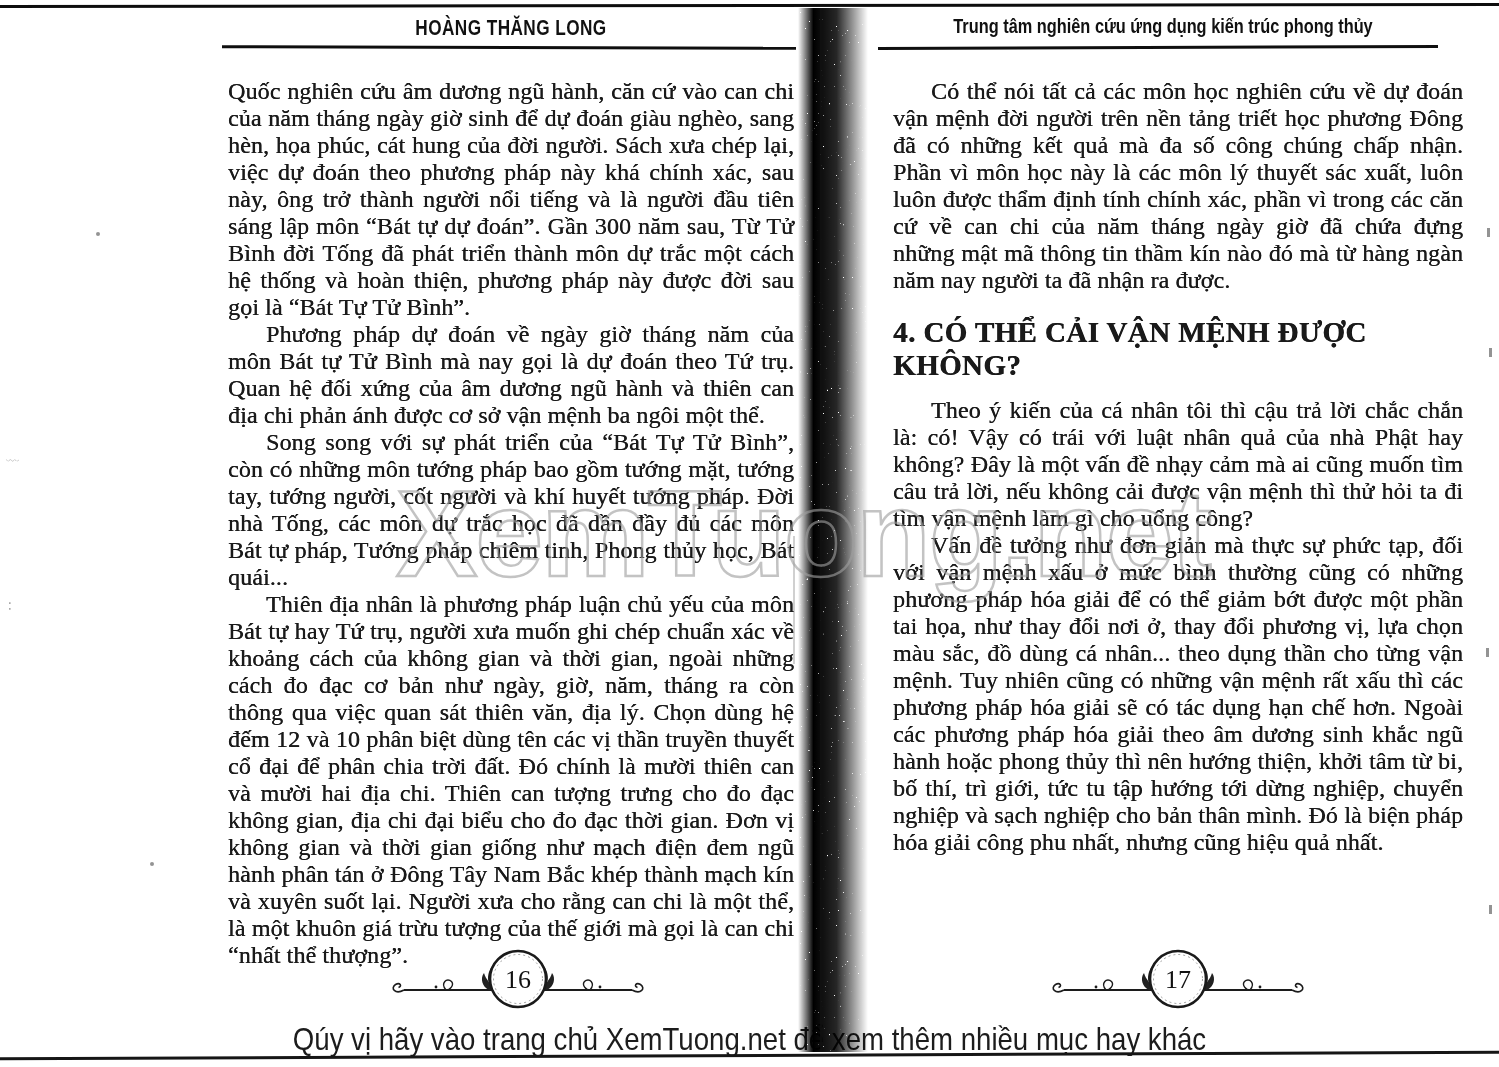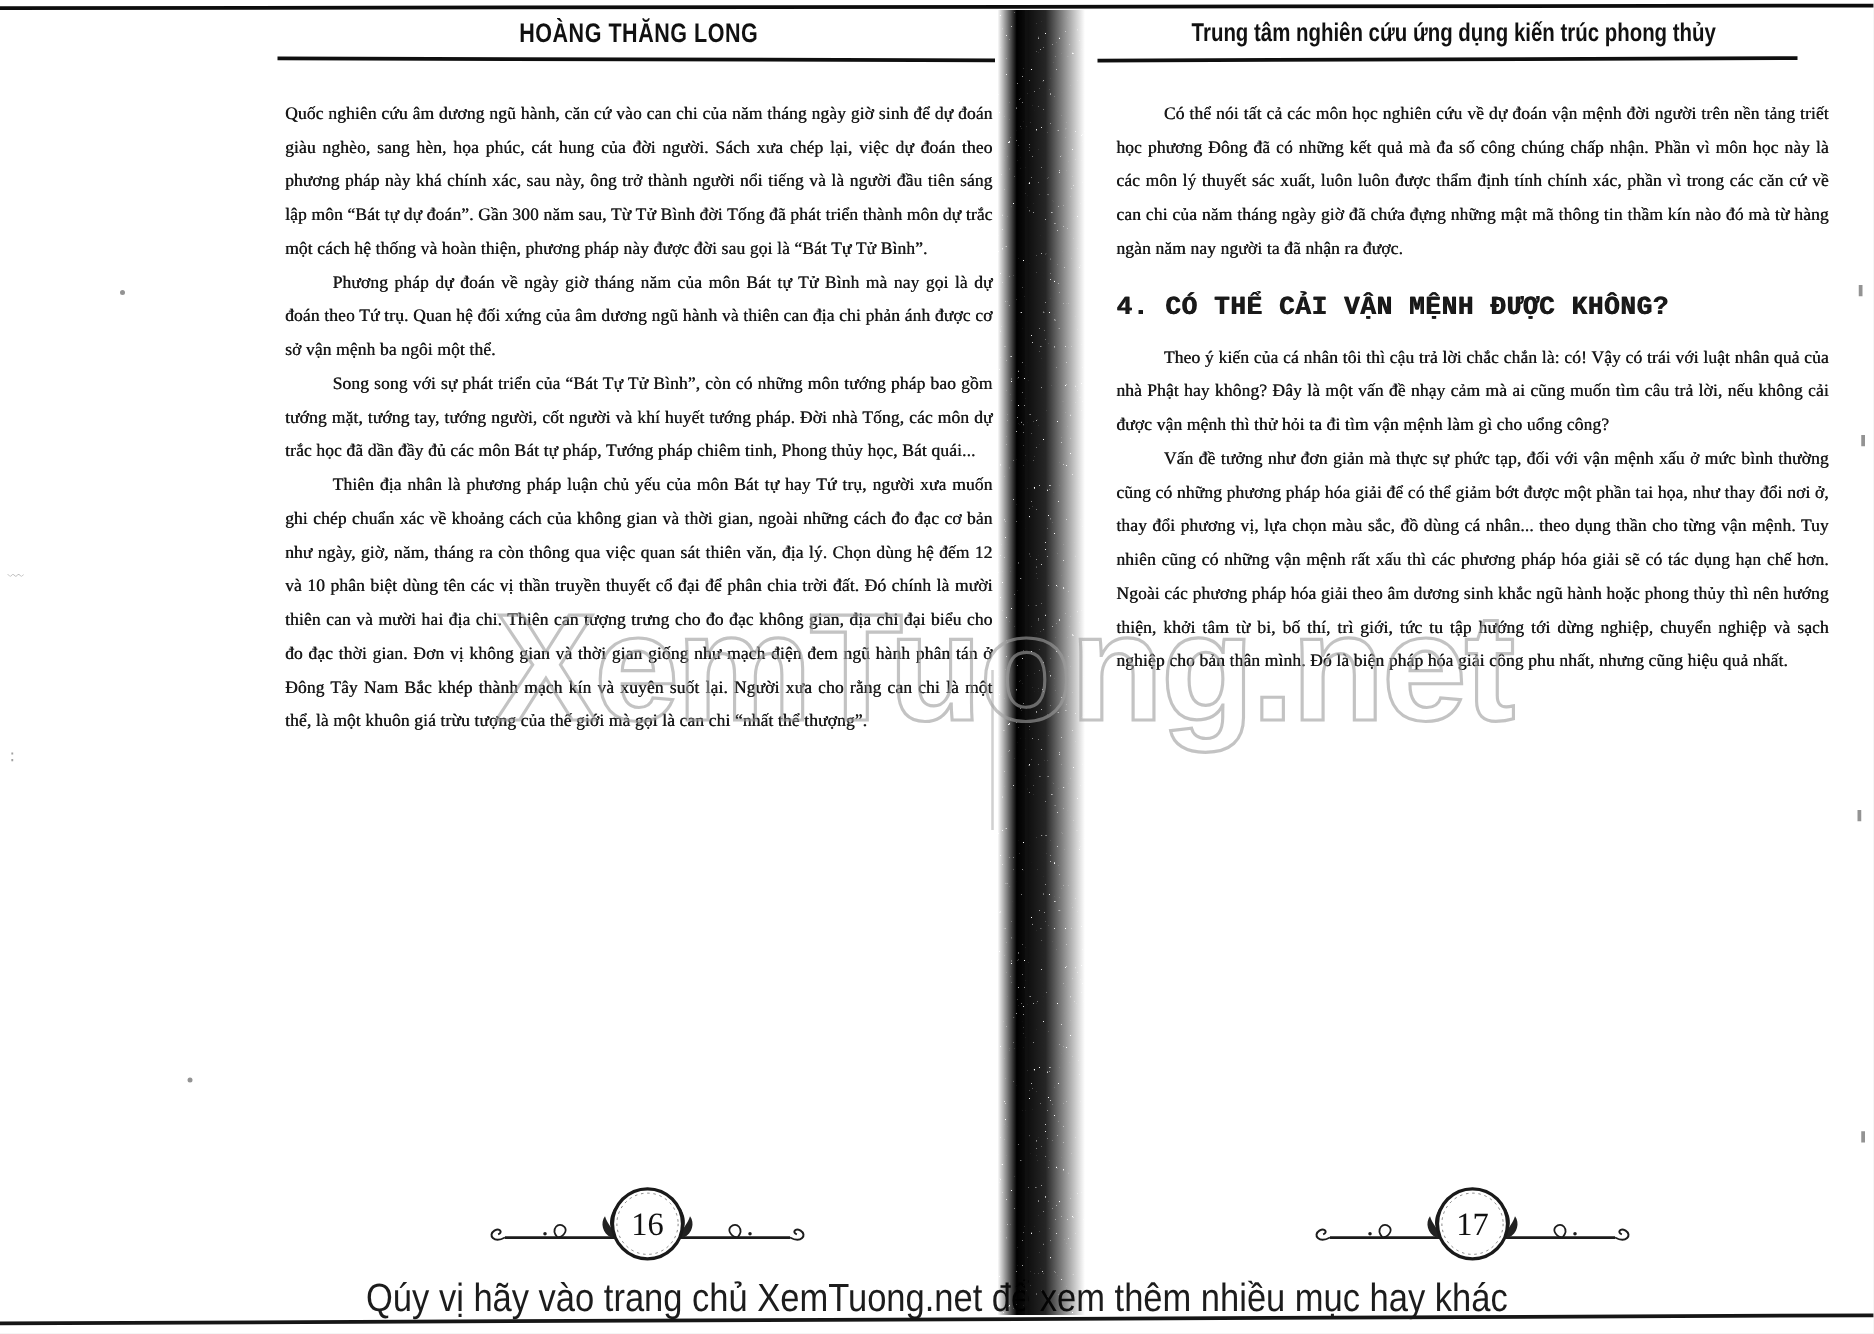--- a/index.html
+++ b/index.html
@@ -33,30 +33,30 @@
   .head-rule {
     position: absolute; top: 46px; height: 3px; background: #0f0f0f;
   }
   .head-rule.left { left: 222px; width: 574px; transform: rotate(0.15deg); }
   .head-rule.right { left: 878px; width: 560px; transform: rotate(-0.2deg); }
   
   .col { position: absolute; top: 78px; z-index: 2; }
   .col.left  { left: 228px; width: 566px; }
   .col.right { left: 893px; width: 570px; }
   .col p {
-    font-size: 14px; line-height: 27px; text-align: justify;
+    font-size: 24px; line-height: 27px; text-align: justify;
     text-indent: 38px; letter-spacing: 0.1px;
     text-shadow: 0.3px 0 0 #1a1a1a;
   }
   .col p.cont { text-indent: 0; }
   .section-heading {
-    font-size: 21px; font-weight: bold; letter-spacing: 0.4px;
+    font-size: 29px; font-weight: bold; letter-spacing: 0.4px;
     margin: 22px 0 15px 0; text-indent: 0;
     text-shadow: 0.5px 0 0 #111;
-    font-family: Liberation Mono, monospace;
+    font-family: Liberation Serif, serif;
   }
   
   .watermark {
     position: absolute; left: 396px; top: 464px; z-index: 6;
     font-family: "Liberation Sans", sans-serif; font-weight: bold;
     font-size: 122px; letter-spacing: -2px; white-space: nowrap;
     color: transparent; -webkit-text-stroke: 2.5px rgba(158,158,158,0.62);
     pointer-events: none;
     text-align: center;
   }

